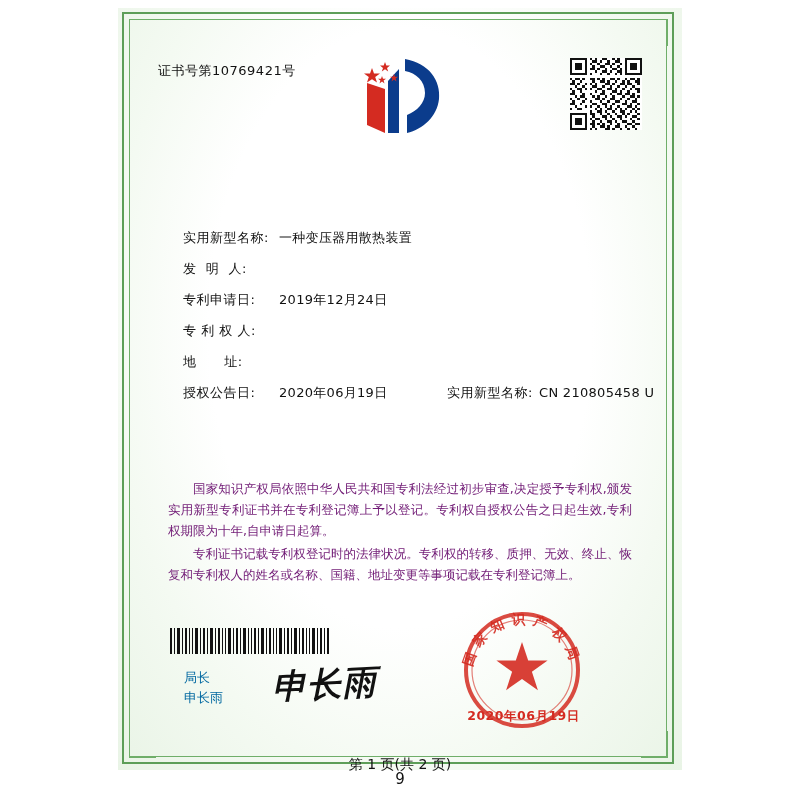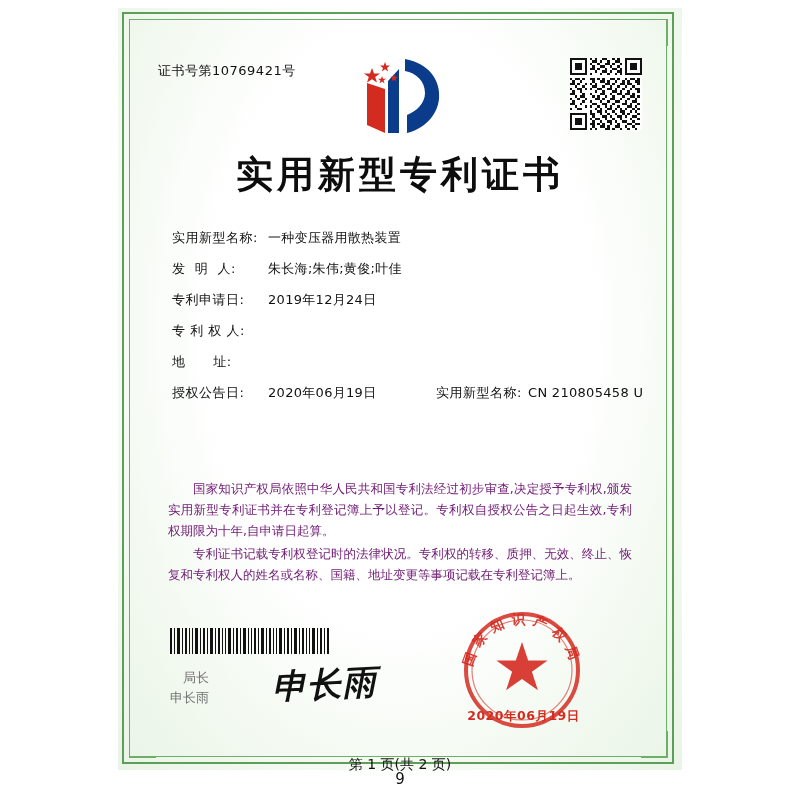--- a/index.html
+++ b/index.html
@@ -96,21 +96,21 @@
     text-align: center;
     font-size: 37px;
     font-weight: bold;
     letter-spacing: 4px;
     color: #0d0d0d;
     font-family: "DejaVu Sans", "Liberation Sans", sans-serif;
   }
 
   .fields {
     position: absolute;
-    left: 172px;
+    left: 183px;
     top: 228px;
     width: 480px;
   }
   .field-row {
     display: flex;
     align-items: baseline;
     margin-bottom: 12px;
     font-size: 13px;
     color: #111;
     line-height: 19px;
@@ -155,26 +155,25 @@
   .barcode {
     position: absolute;
     left: 170px;
     top: 628px;
     width: 160px;
     height: 26px;
   }
 
   .signature-block {
     position: absolute;
-    left: 170px;
+    left: 184px;
     top: 668px;
     font-size: 13px;
-    color: #737373;
+    color: #0369a1;
     line-height: 20px;
-    text-align: right;
   }
   .sign-script {
     position: absolute;
     left: 272px;
     top: 662px;
     font-size: 34px;
     font-family: "DejaVu Serif", "Liberation Serif", serif;
     font-style: italic;
     font-weight: bold;
     color: #111;
@@ -475,30 +474,28 @@
           <rect x="10" y="28" width="1" height="1"></rect>
           <rect x="14" y="28" width="2" height="1"></rect>
           <rect x="17" y="28" width="1" height="1"></rect>
         <rect x="20" y="28" width="1" height="1"></rect>
           <rect x="23" y="28" width="1" height="1"></rect>
           <rect x="26" y="28" width="1" height="1"></rect>
       </g>
     </svg>
   </div>
 
-  <div class="title">实用新型专利证书</div>
 
   <div class="fields">
     <div class="field-row">
       <div class="field-label">实用新型名称:</div>
       <div class="field-value">一种变压器用散热装置</div>
     </div>
     <div class="field-row">
       <div class="field-label">发  明  人:</div>
-      <div class="field-value">朱长海;朱伟;黄俊;叶佳</div>
     </div>
     <div class="field-row">
       <div class="field-label">专利申请日:</div>
       <div class="field-value">2019年12月24日</div>
     </div>
     <div class="field-row">
       <div class="field-label">专 利 权 人:</div>
     </div>
     <div class="field-row">
       <div class="field-label">地      址:</div>

